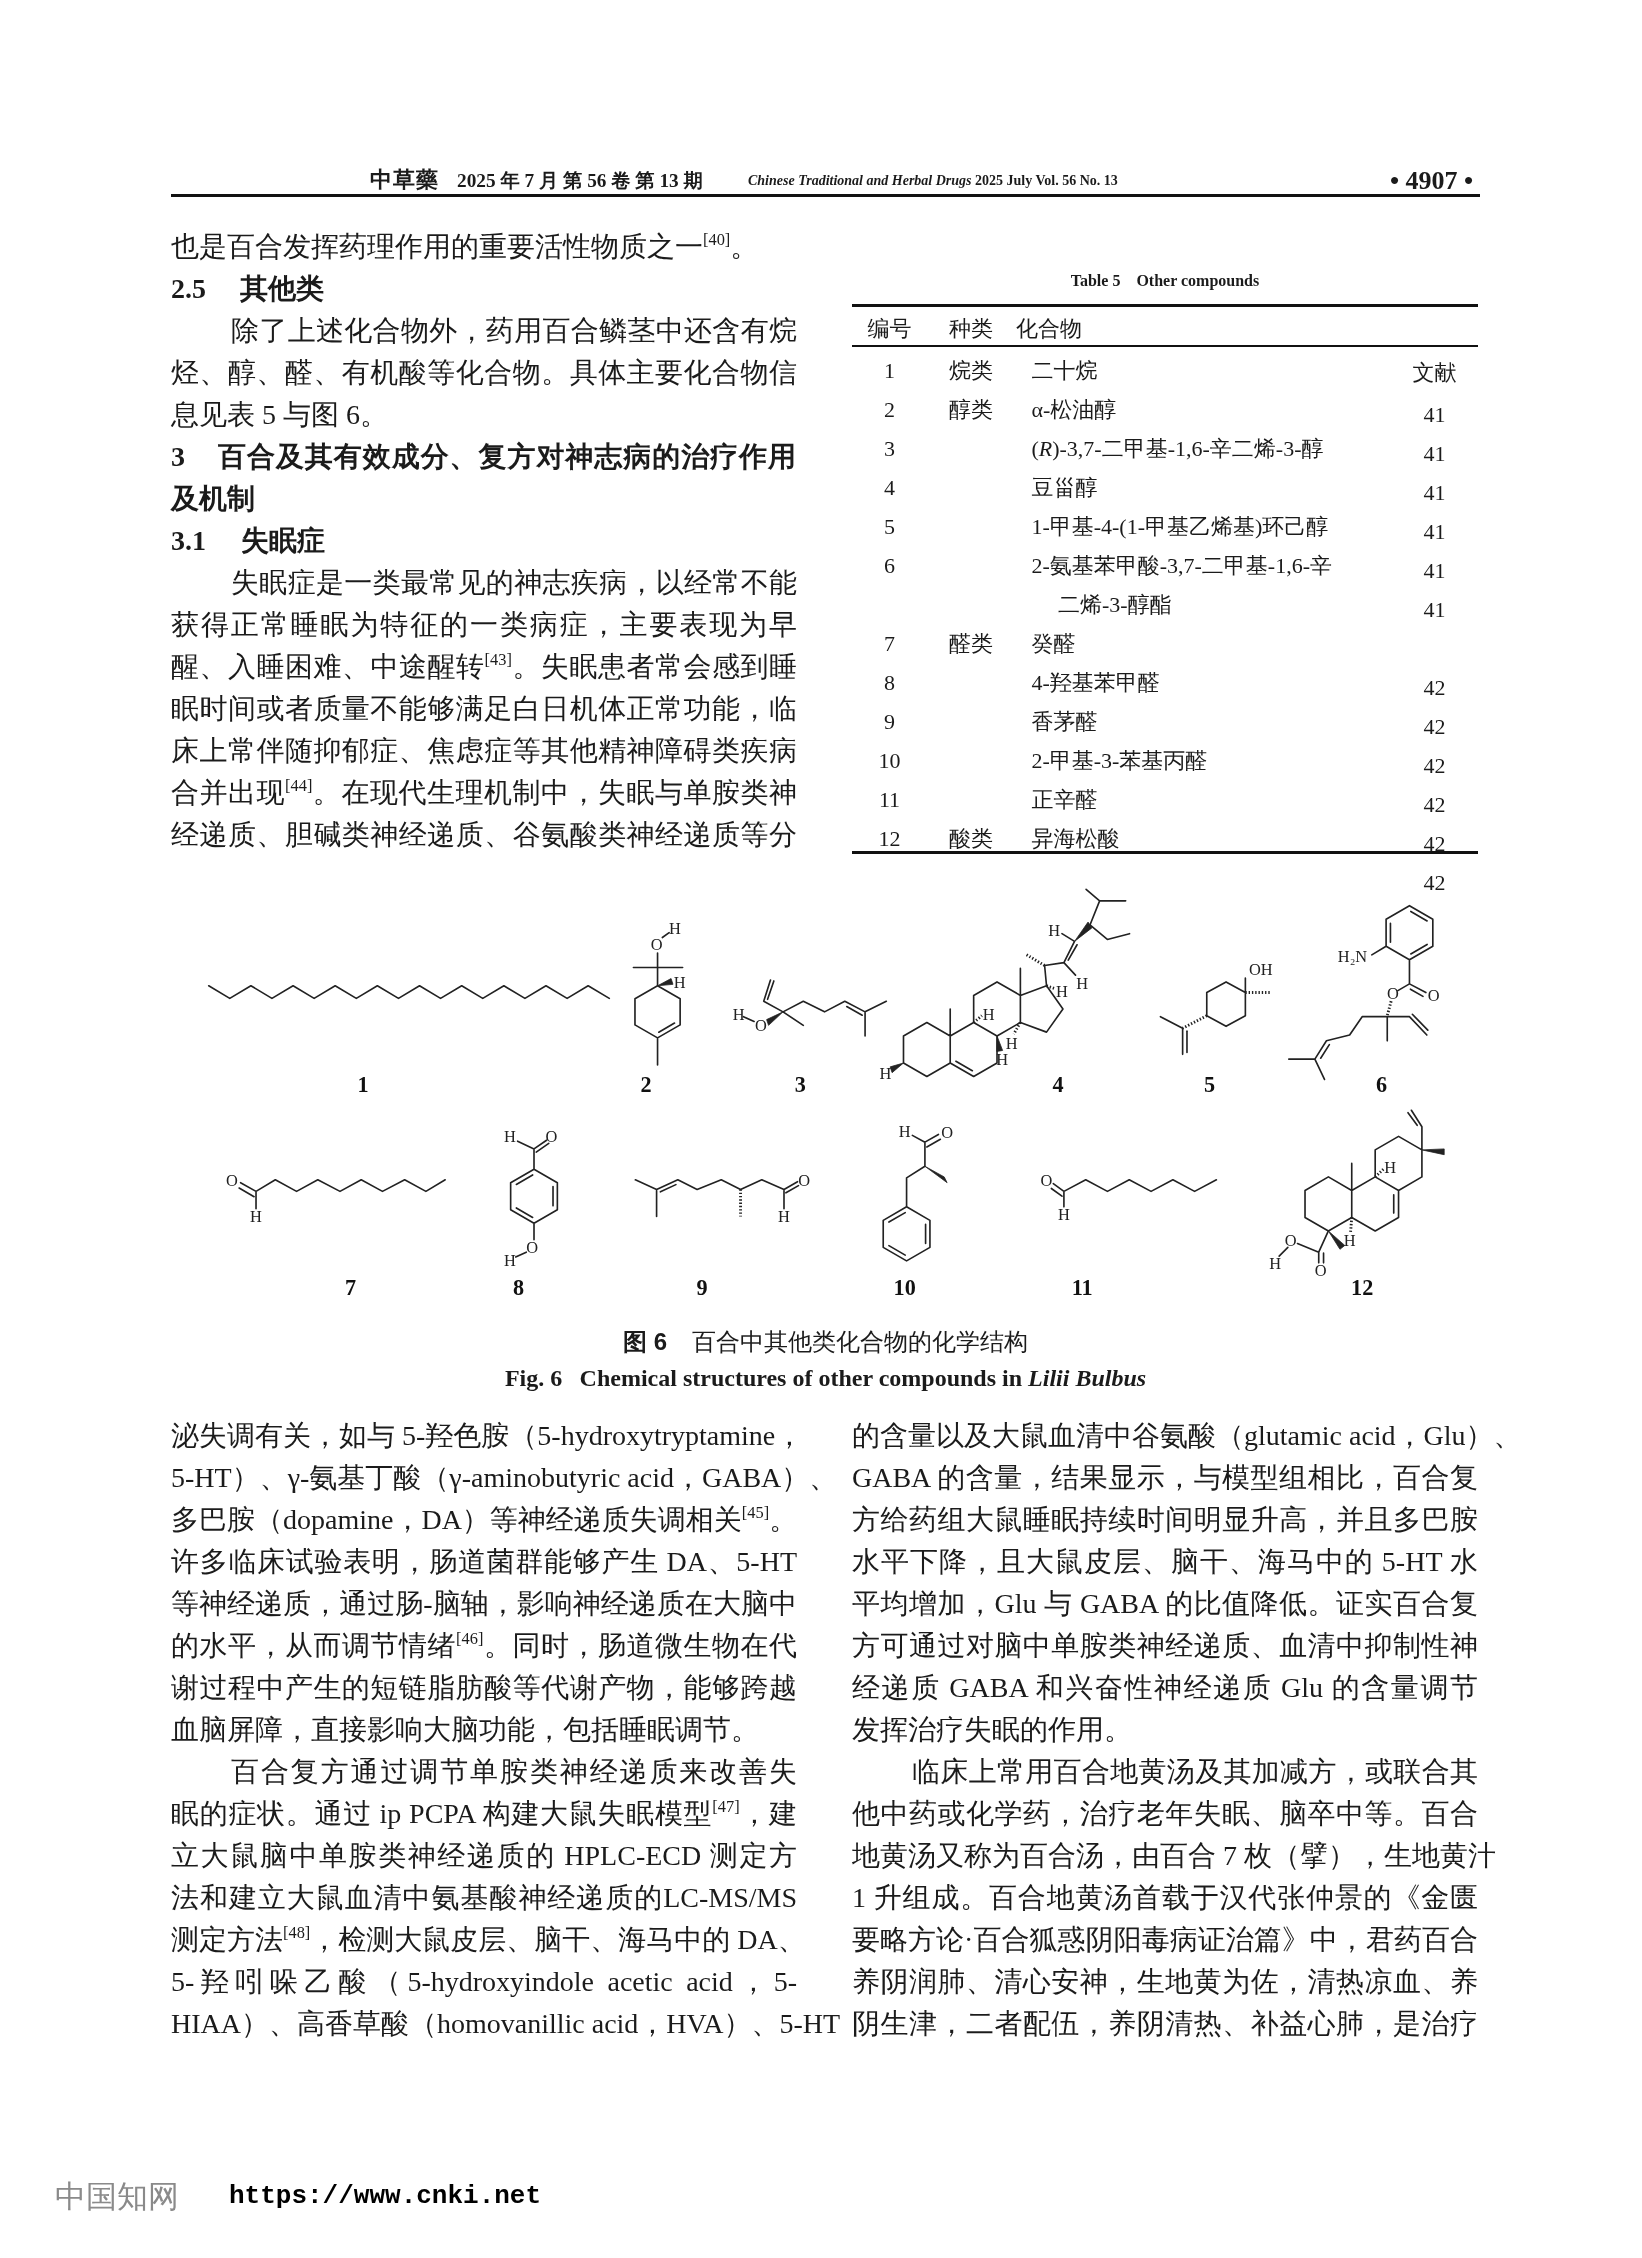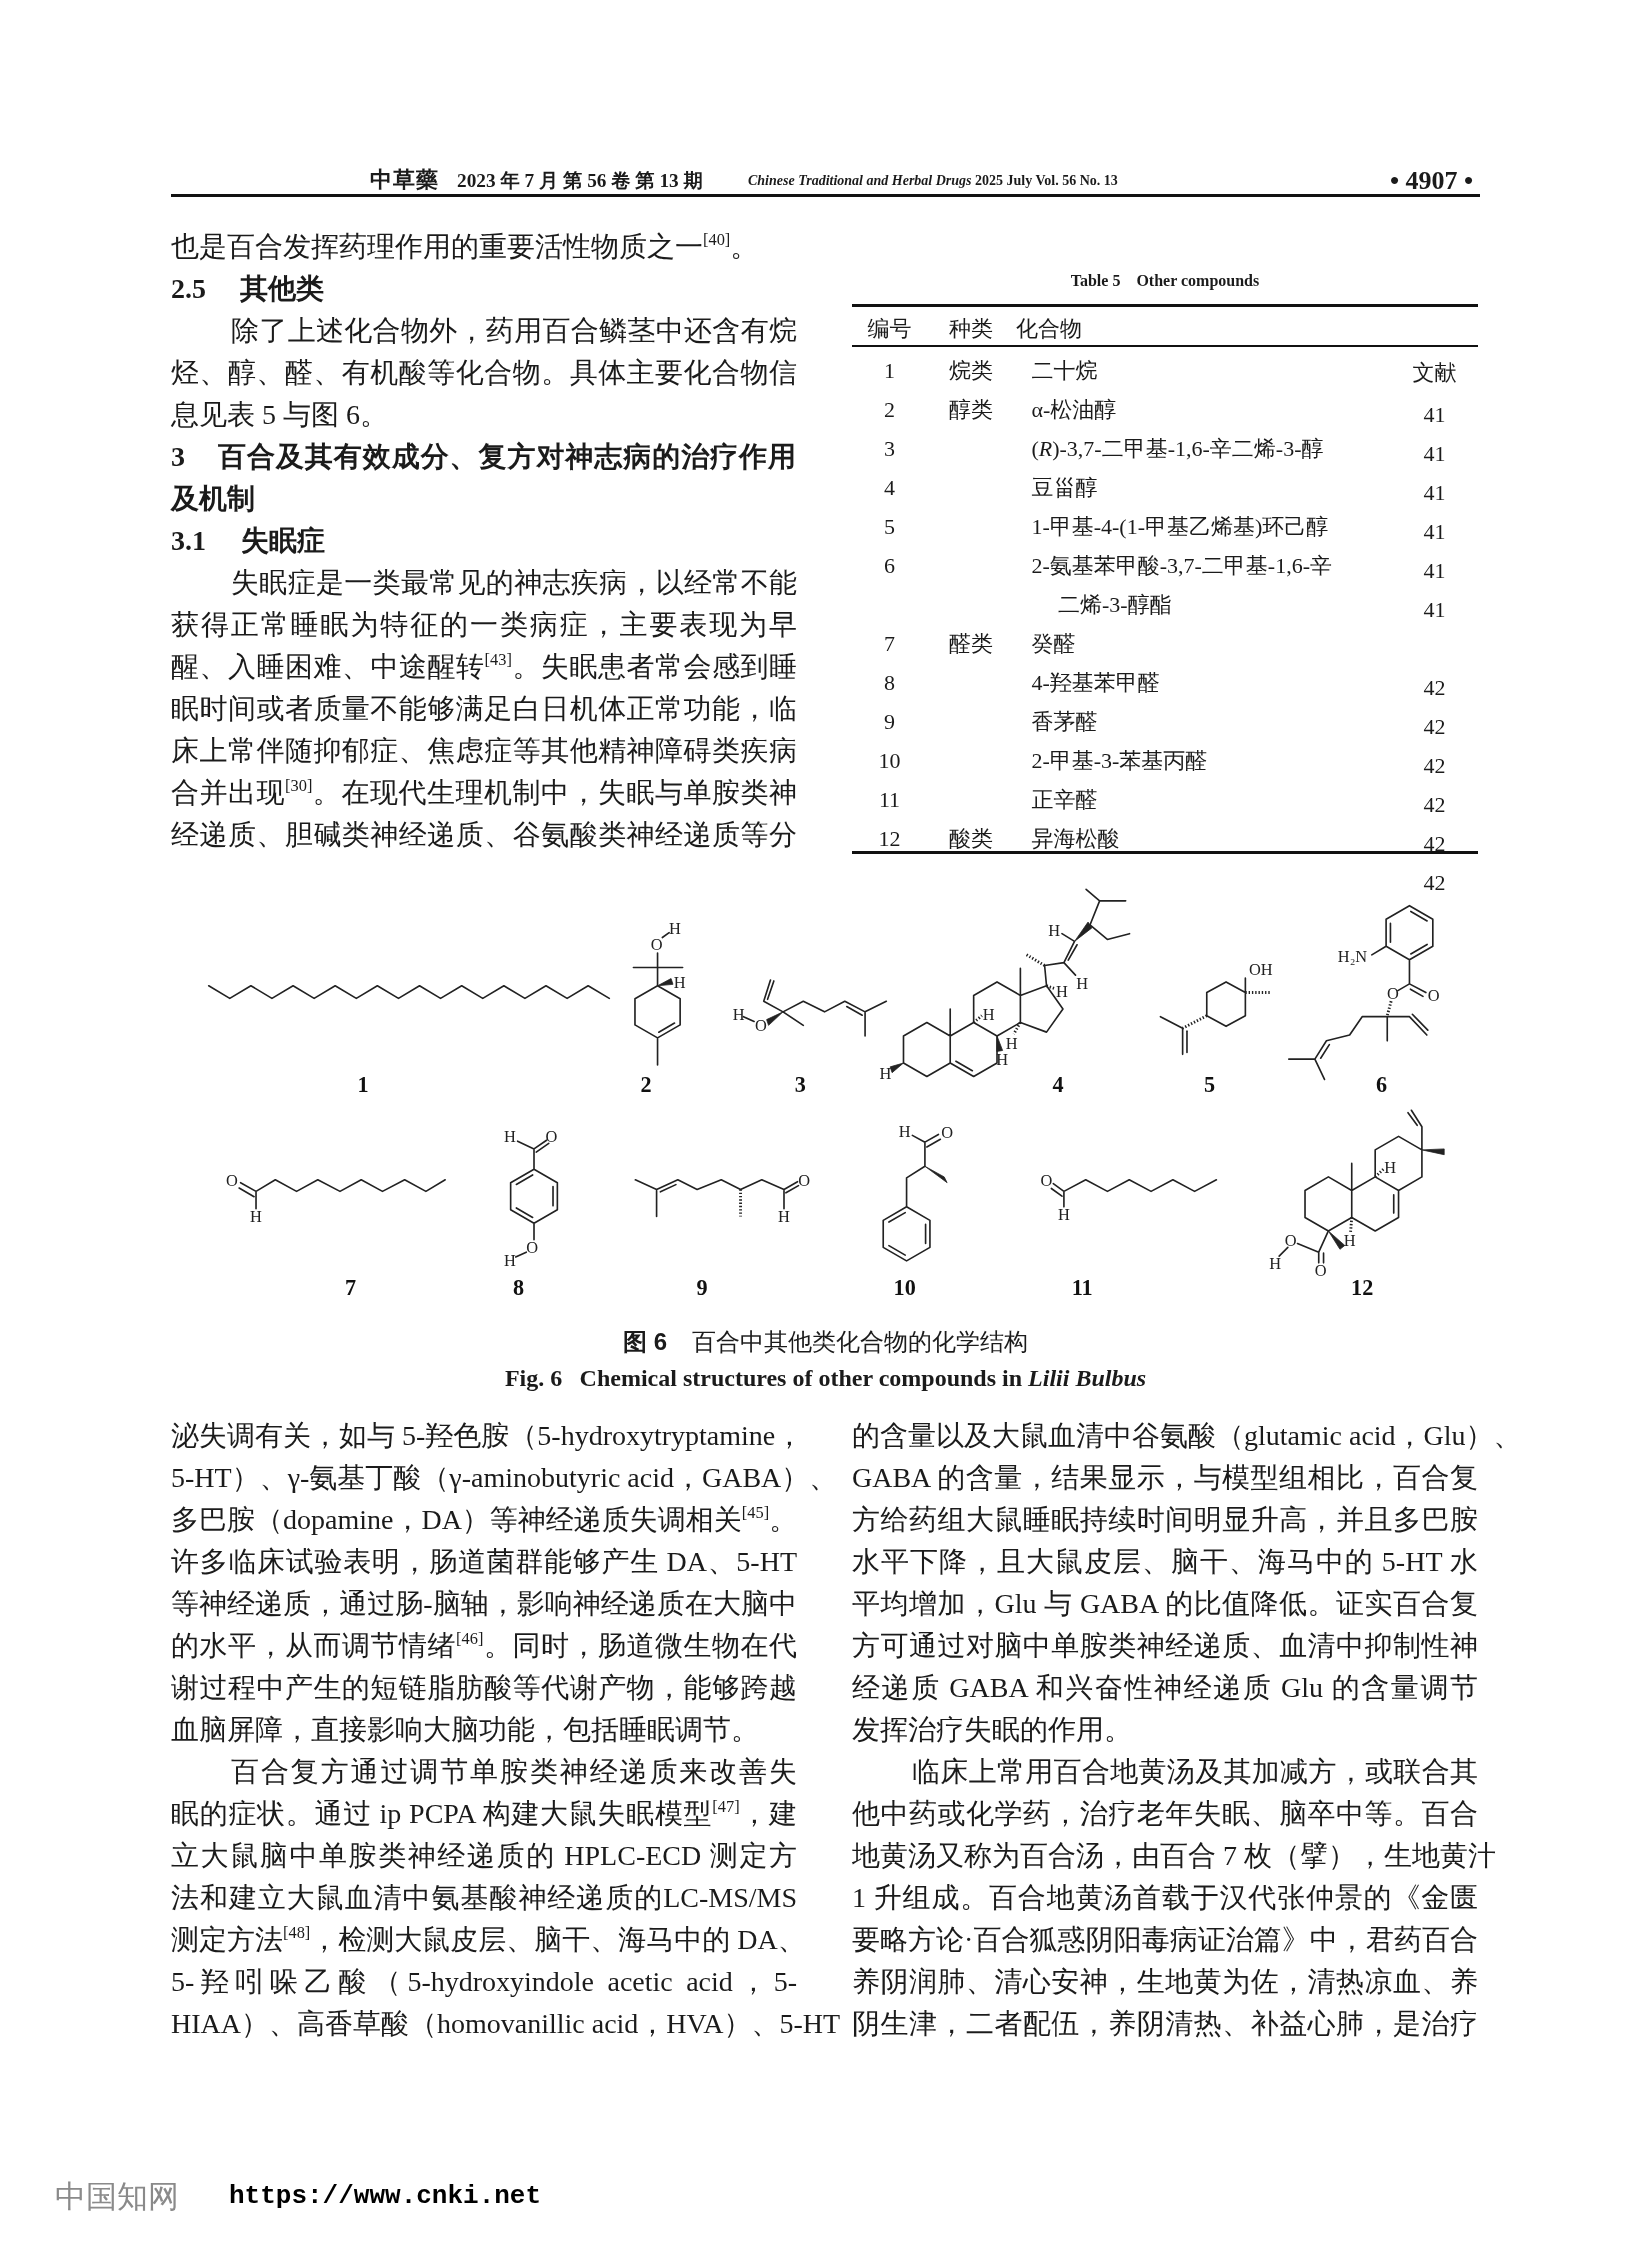--- a/index.html
+++ b/index.html
@@ -54,21 +54,21 @@
   
   .wm-cn{left:55px;top:2177px;font-size:31px;color:#8a8a8a;line-height:39px;}
   .wm-url{left:229px;top:2177px;font-size:26px;font-family:"Liberation Mono","DejaVu Sans Mono",monospace;font-weight:bold;color:#000000;line-height:39px;}
 </style>
 </head>
 <body>
 
 <div class="page">
 
   <div class="abs hdr-logo">中草藥</div>
-  <div class="abs hdr-cn">2023 年 7 月  第 56 卷  第 13 期</div>
+  <div class="abs hdr-cn">2025 年 7 月  第 56 卷  第 13 期</div>
   <div class="abs hdr-en"><i>Chinese Traditional and Herbal Drugs</i> <span>2025 July Vol. 56 No. 13</span></div>
   <div class="abs hdr-page">• 4907 •</div>
   <div class="hdr-rule"></div>
 
   <div class="blk" style="left:171px;top:226px;">
     <div class="ln"><span>也是百合发挥药理作用的重要活性物质之一</span><sup class="cite">[40]</sup><span>。</span></div>
 
     <div class="ln hd"><span class="hnum w71">2.5</span><span class="htitle">其他类</span></div>
 
     <div class="ln j ind"><span>除了上述化合物外，药用百合鳞茎中还含有烷</span></div>
@@ -78,21 +78,21 @@
     <div class="ln hd"><span class="hnum w49">3</span><span class="htitle hjust">百合及其有效成分、复方对神志病的治疗作用</span></div>
     <div class="ln hd"><span class="htitle">及机制</span></div>
 
     <div class="ln hd"><span class="hnum w73">3.1</span><span class="htitle">失眠症</span></div>
 
     <div class="ln j ind"><span>失眠症是一类最常见的神志疾病，以经常不能</span></div>
     <div class="ln j"><span>获得正常睡眠为特征的一类病症，主要表现为早</span></div>
     <div class="ln j"><span>醒、入睡困难、中途醒转</span><sup class="cite">[43]</sup><span>。失眠患者常会感到睡</span></div>
     <div class="ln j"><span>眠时间或者质量不能够满足白日机体正常功能，临</span></div>
     <div class="ln j"><span>床上常伴随抑郁症、焦虑症等其他精神障碍类疾病</span></div>
-    <div class="ln j"><span>合并出现</span><sup class="cite">[30]</sup><span>。在现代生理机制中，失眠与单胺类神</span></div>
+    <div class="ln j"><span>合并出现</span><sup class="cite">[44]</sup><span>。在现代生理机制中，失眠与单胺类神</span></div>
     <div class="ln j"><span>经递质、胆碱类神经递质、谷氨酸类神经递质等分</span></div>
   </div>
 
   <div class="tbl">
     <div class="tcap tcap-en">Table 5　Other compounds</div>
     <div class="rule" style="top:79px;height:2.9px;"></div>
     <div class="thead">
       <span class="c1">编号</span>
       <span class="c2">种类</span>
       <span class="c3">化合物</span>

